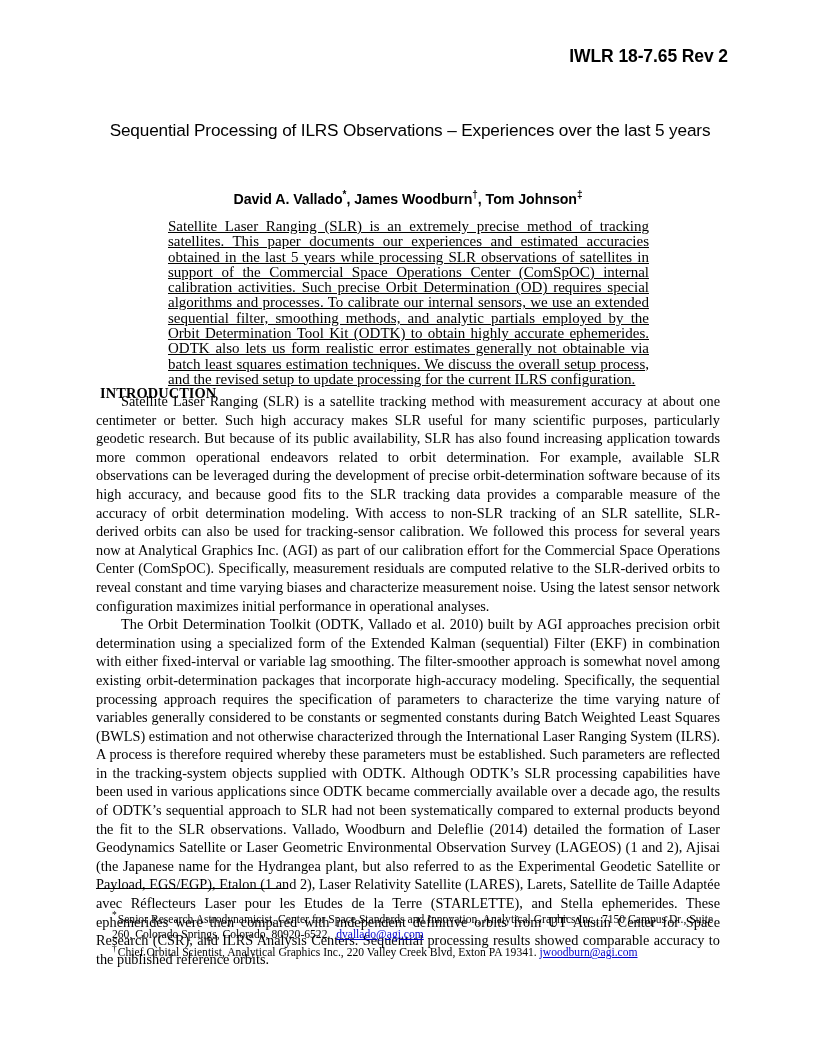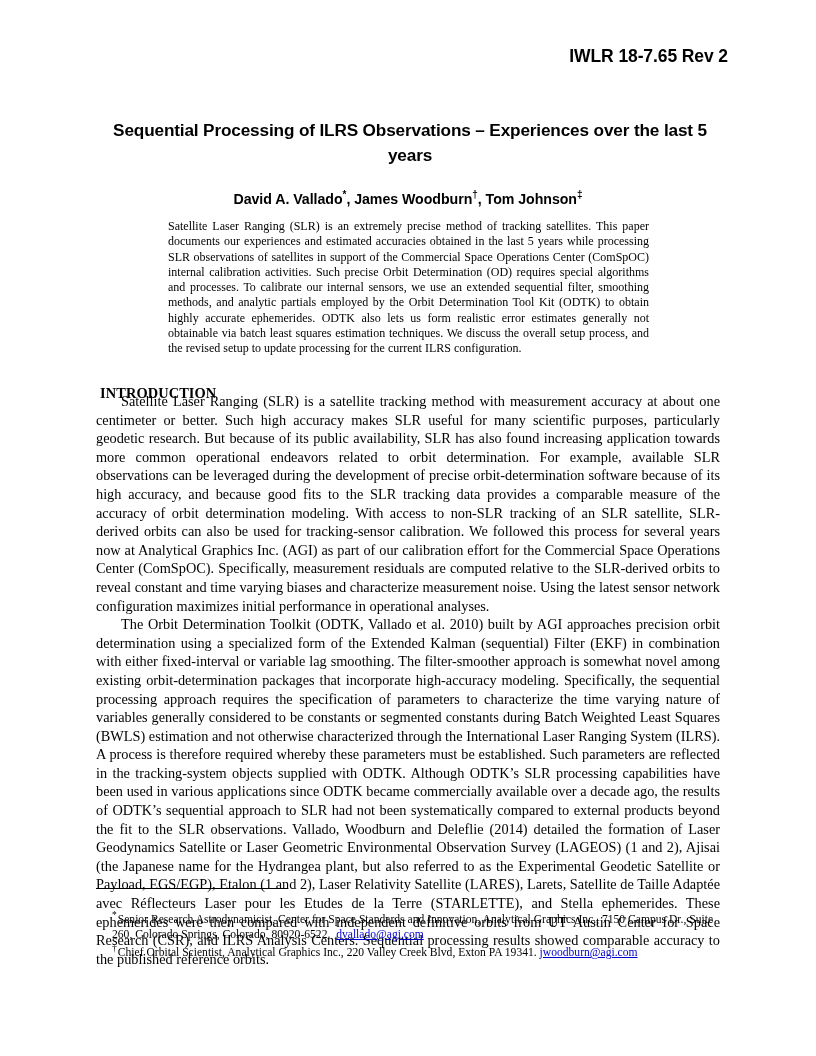--- a/index.html
+++ b/index.html
@@ -40,21 +40,21 @@
   }
 
   
   .doc-title {
     position: absolute;
     top: 118px;
     left: 108px;
     width: 604px;
     text-align: center;
     font-family: "Liberation Sans", "DejaVu Sans", sans-serif;
-    font-weight: bold;
+    font-weight: normal;
     font-size: 17.2px;
     line-height: 25px;
     letter-spacing: -0.15px;
   }
 
   
   .authors {
     position: absolute;
     top: 183px;
     left: 96px;
@@ -71,25 +71,26 @@
     vertical-align: super;
     line-height: 0;
   }
 
   
   .abstract {
     position: absolute;
     top: 219px;
     left: 168px;
     width: 481px;
-    font-size: 12px;
+    font-size: 15px;
     line-height: 15.3px;
     text-align: justify;
     text-justify: inter-word;
     hyphens: manual;
+    text-decoration: underline;
   }
 
   
   .section-heading {
     position: absolute;
     top: 369px;
     left: 100px;
     width: 624px;
     font-family: "Liberation Serif", "DejaVu Serif", serif;
     font-weight: bold;

